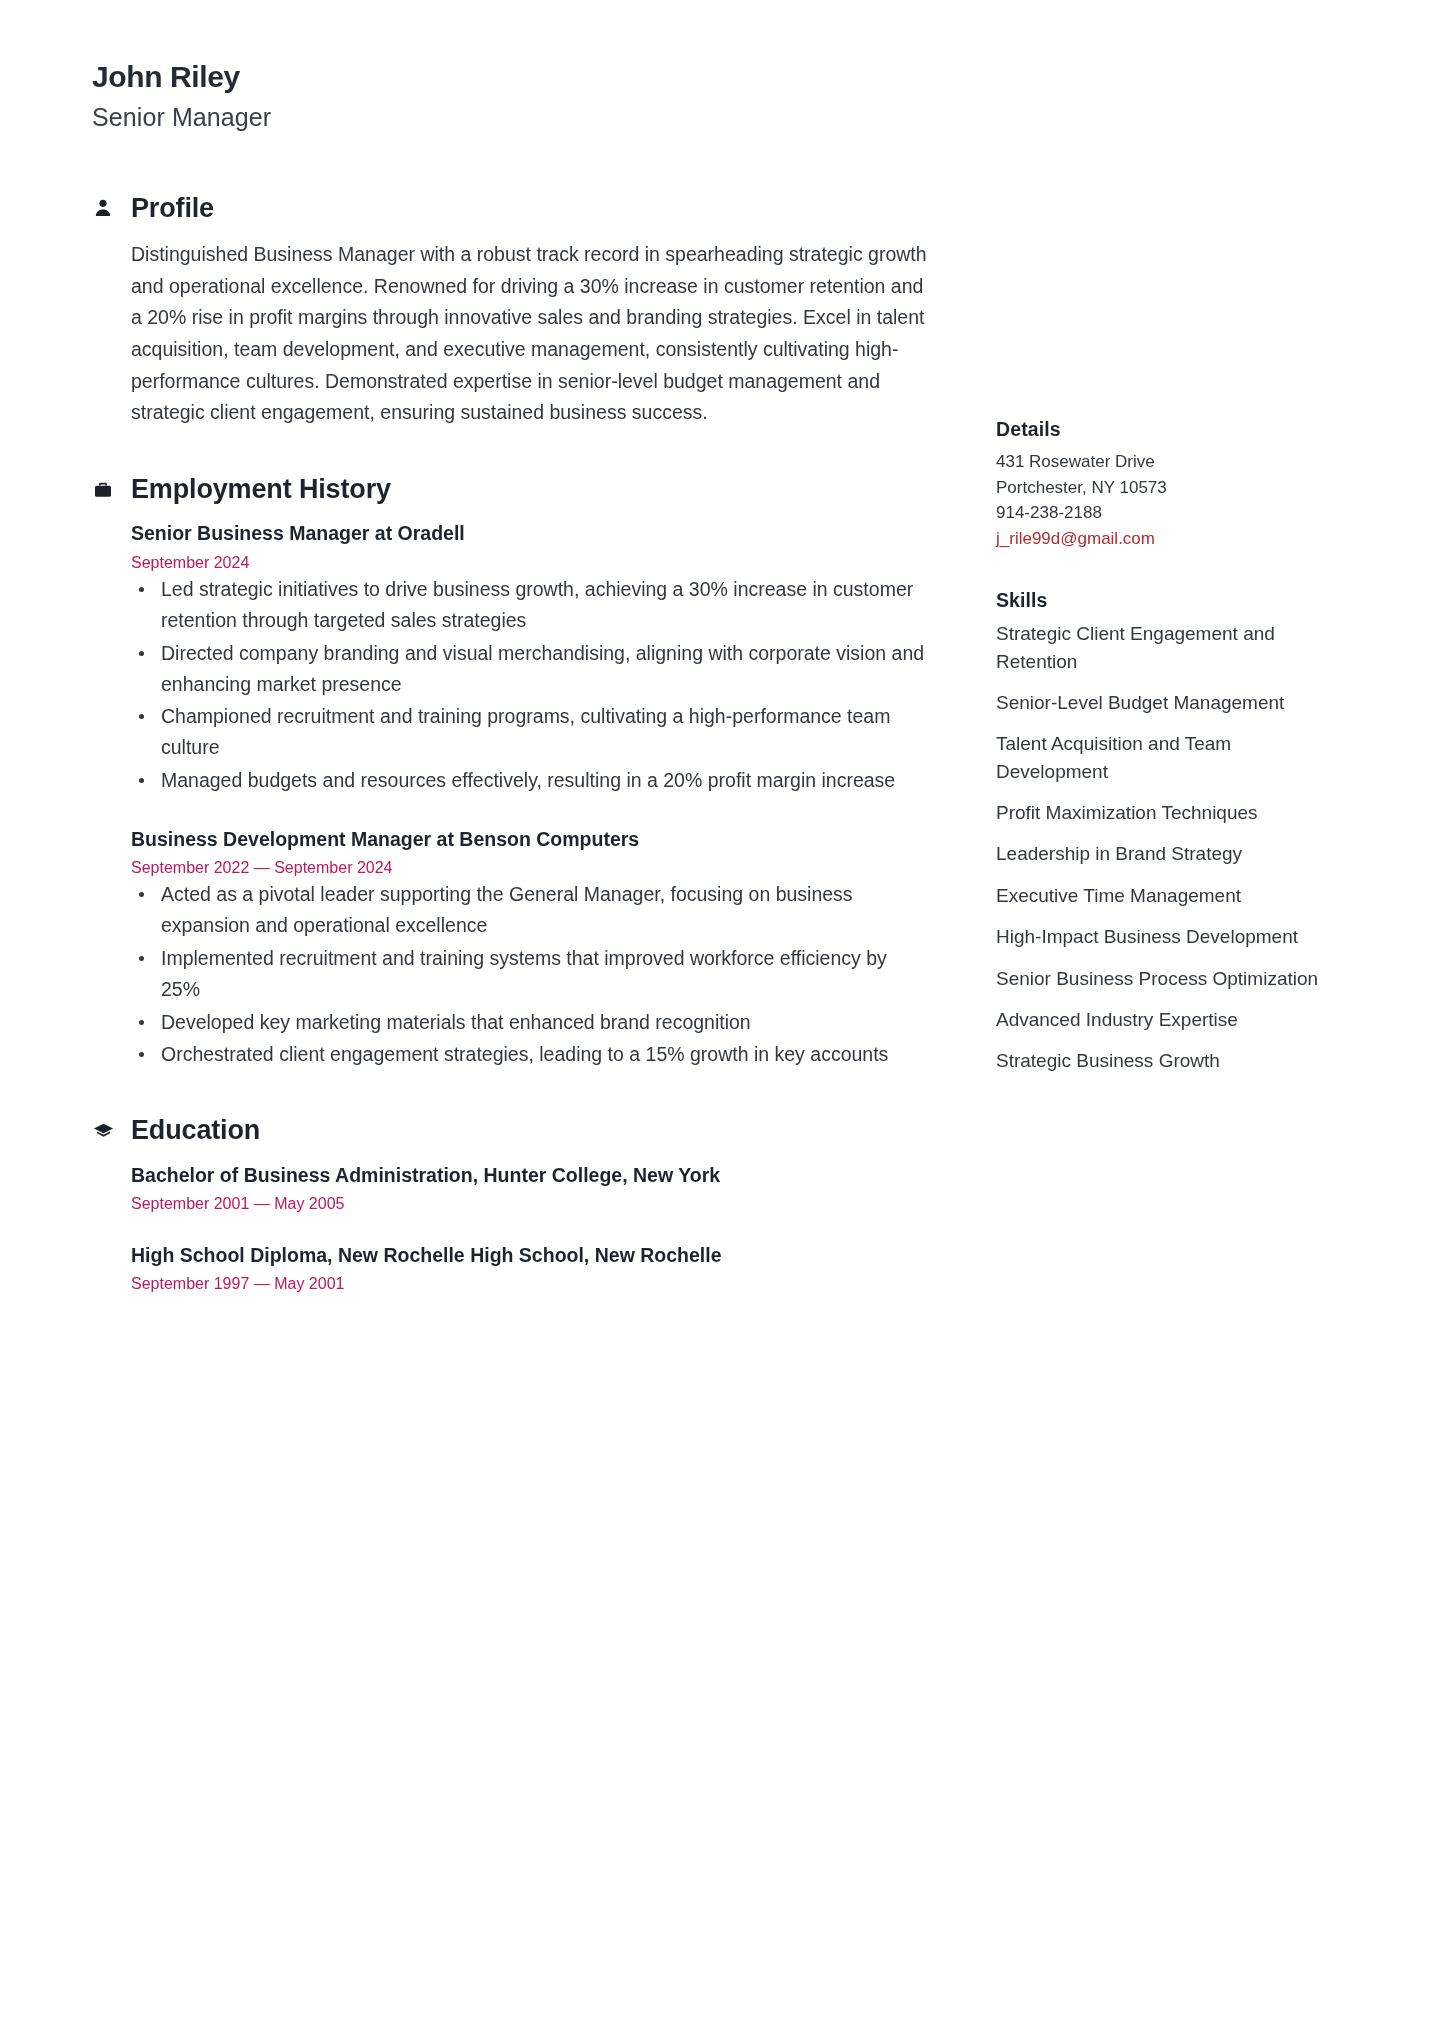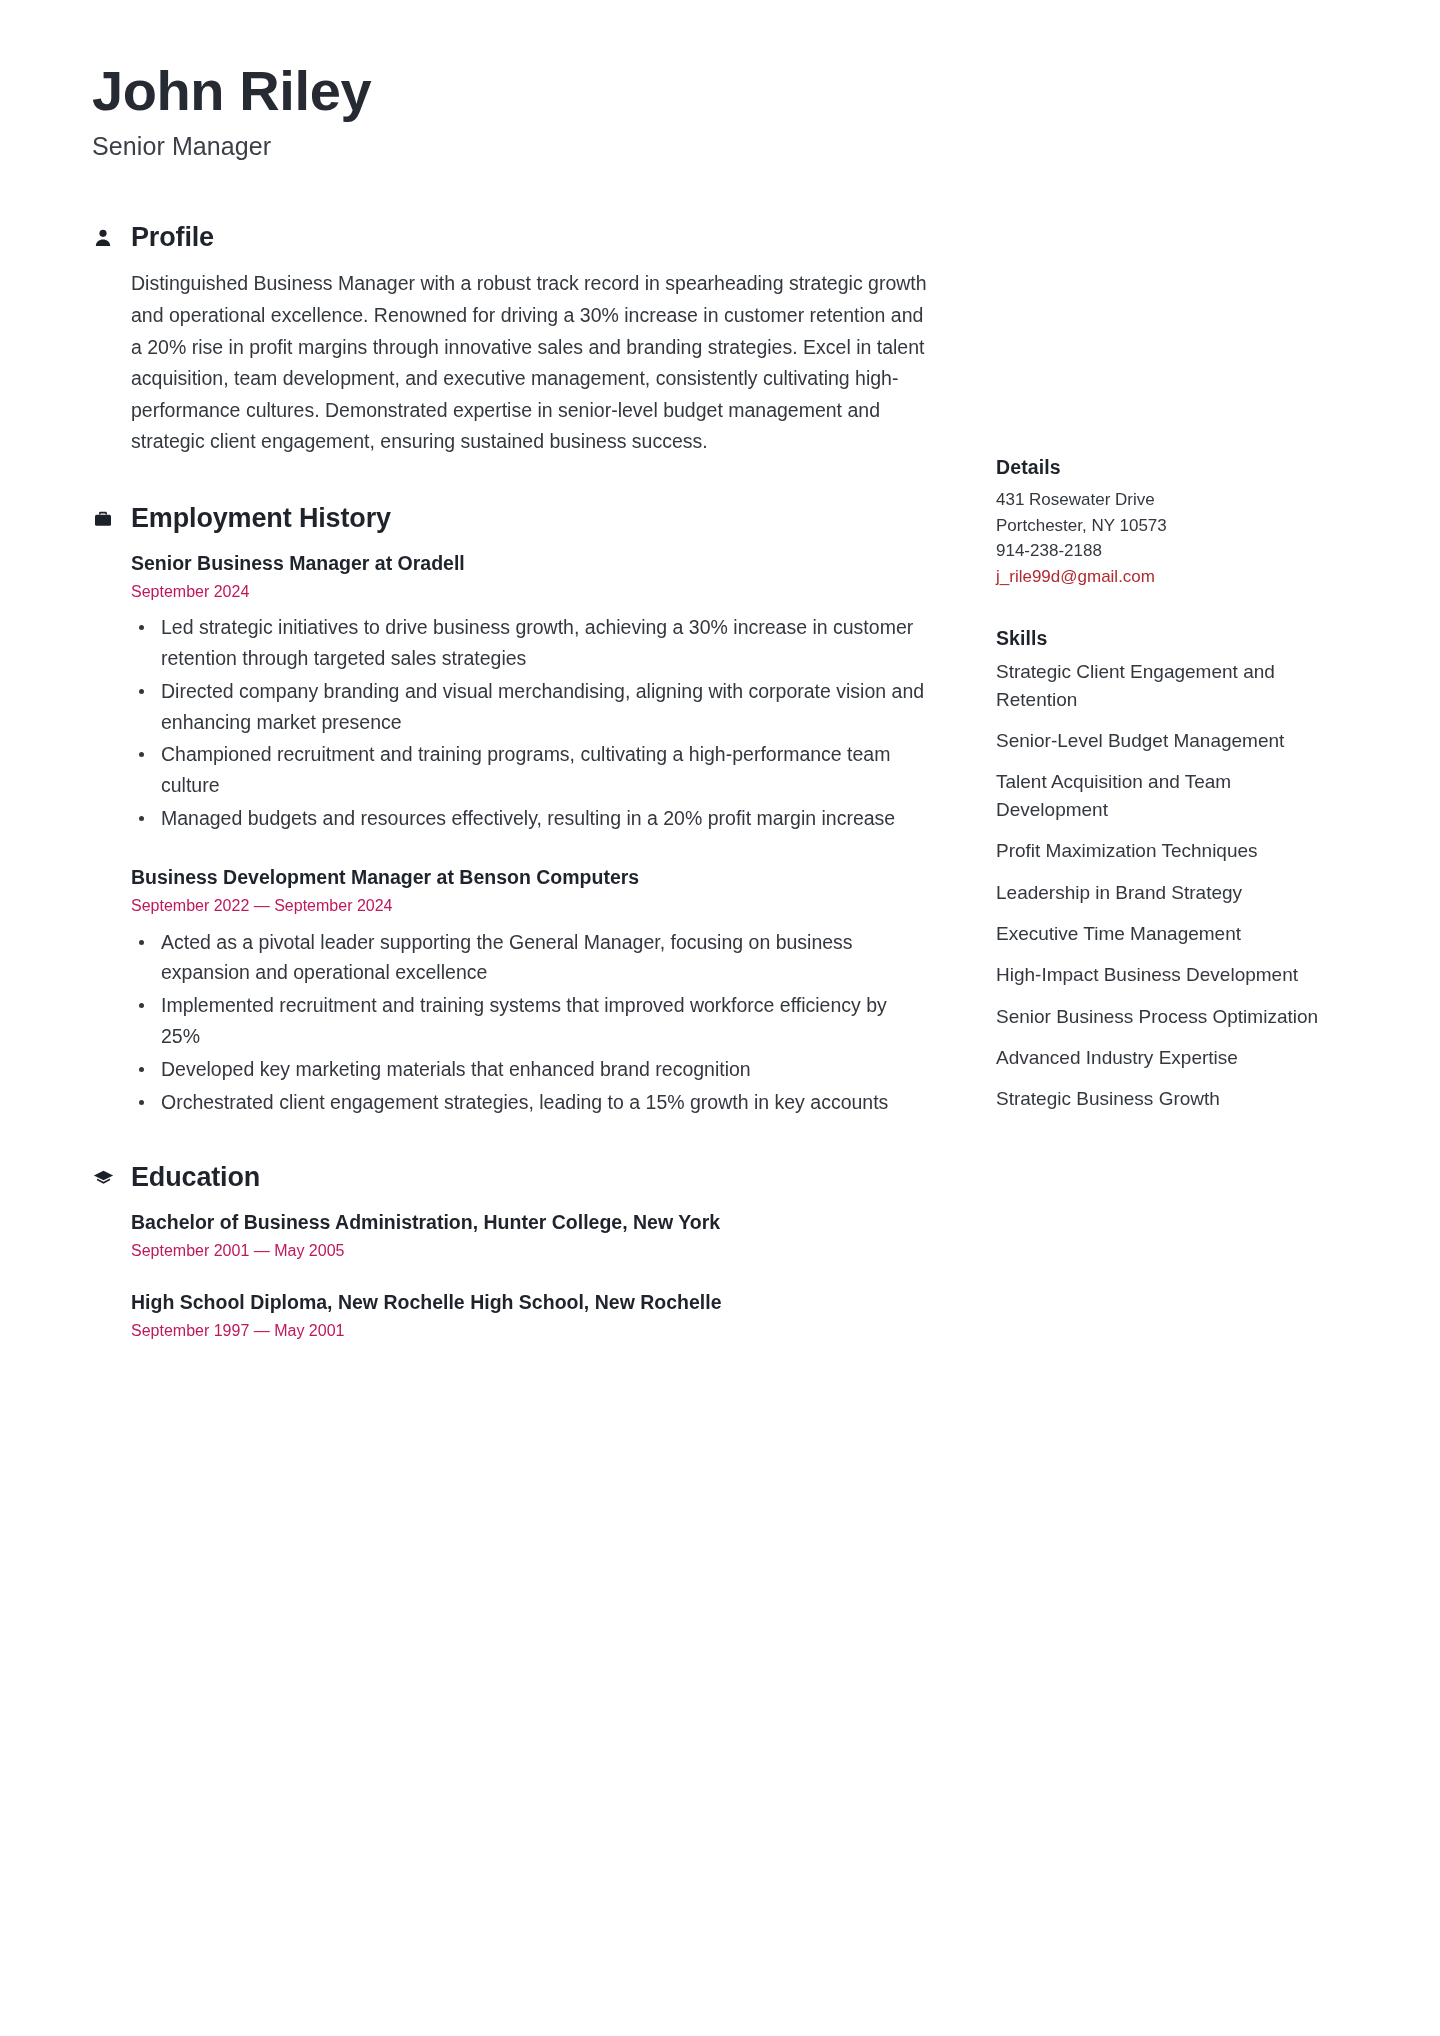--- a/index.html
+++ b/index.html
@@ -21,21 +21,21 @@
     min-height: 2036px;
     background: #ffffff;
     padding: 60px 78px 60px 92px;
   }
 
   
   .header {
     margin-bottom: 62px;
   }
   .name {
-    font-size: 56px;
+    font-size: 30px;
     font-weight: 700;
     letter-spacing: -0.4px;
     color: #262b33;
     line-height: 1.12;
   }
   .job-title {
     font-size: 25px;
     font-weight: 400;
     color: #3b4048;
     margin-top: 9px;
@@ -100,21 +100,20 @@
   }
   .entry-date {
     font-size: 16px;
     color: #be185d;
     margin-top: 5px;
     line-height: 1.4;
   }
 
   .bullets {
     list-style: none;
-    margin-top: 9px;
   }
   .bullets li {
     position: relative;
     font-size: 19.5px;
     line-height: 1.58;
     color: #33383f;
     padding-left: 30px;
     margin-bottom: 2px;
     max-width: 800px;
   }

